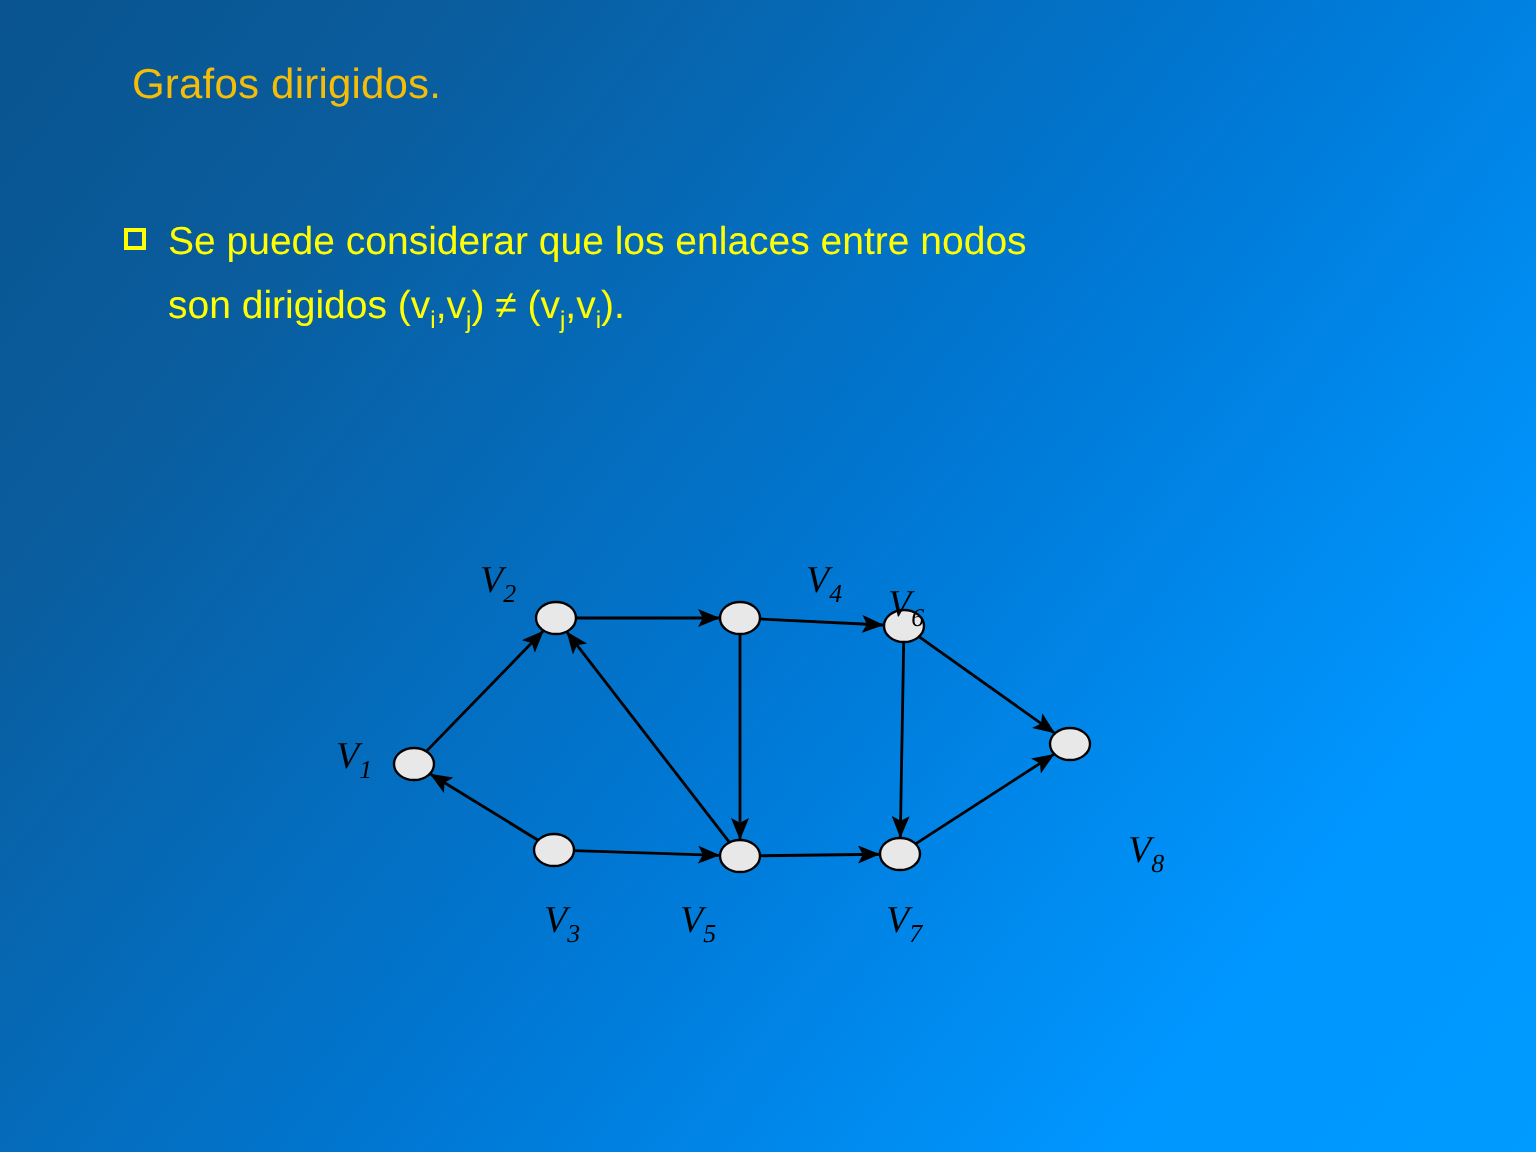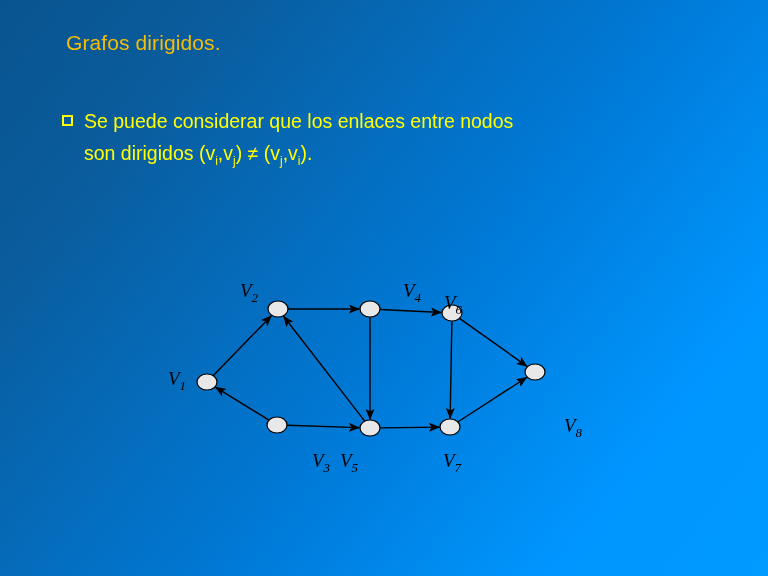--- a/index.html
+++ b/index.html
@@ -85,20 +85,20 @@
         <ellipse cx="370" cy="428" rx="10" ry="8" fill="#e8e8e8" stroke="#000000" stroke-width="1.2"></ellipse>
         <ellipse cx="452" cy="313" rx="10" ry="8" fill="#e8e8e8" stroke="#000000" stroke-width="1.2"></ellipse>
         <ellipse cx="450" cy="427" rx="10" ry="8" fill="#e8e8e8" stroke="#000000" stroke-width="1.2"></ellipse>
         <ellipse cx="535" cy="372" rx="10" ry="8" fill="#e8e8e8" stroke="#000000" stroke-width="1.2"></ellipse>
       </g>
   </svg>
 
   <div id="label-layer">
       <div class="vlabel" style="left: 168px; top: 368px;"><span>V</span><sub>1</sub></div>
       <div class="vlabel" style="left: 240px; top: 280px;"><span>V</span><sub>2</sub></div>
-      <div class="vlabel" style="left: 272px; top: 450px; margin-left: 40px;"><span>V</span><sub>3</sub></div>
+      <div class="vlabel" style="left: 272px; top: 450px;"><span>V</span><sub>3</sub></div>
       <div class="vlabel" style="left: 355px; top: 280px; margin-left: 48px;"><span>V</span><sub>4</sub></div>
       <div class="vlabel" style="left: 340px; top: 450px;"><span>V</span><sub>5</sub></div>
       <div class="vlabel" style="left: 444px; top: 292px;"><span>V</span><sub>6</sub></div>
       <div class="vlabel" style="left: 443px; top: 450px;"><span>V</span><sub>7</sub></div>
       <div class="vlabel" style="left: 564px; top: 384px; margin-top: 31px;"><span>V</span><sub>8</sub></div>
     </div>
 </div>
 
 </body></html>

